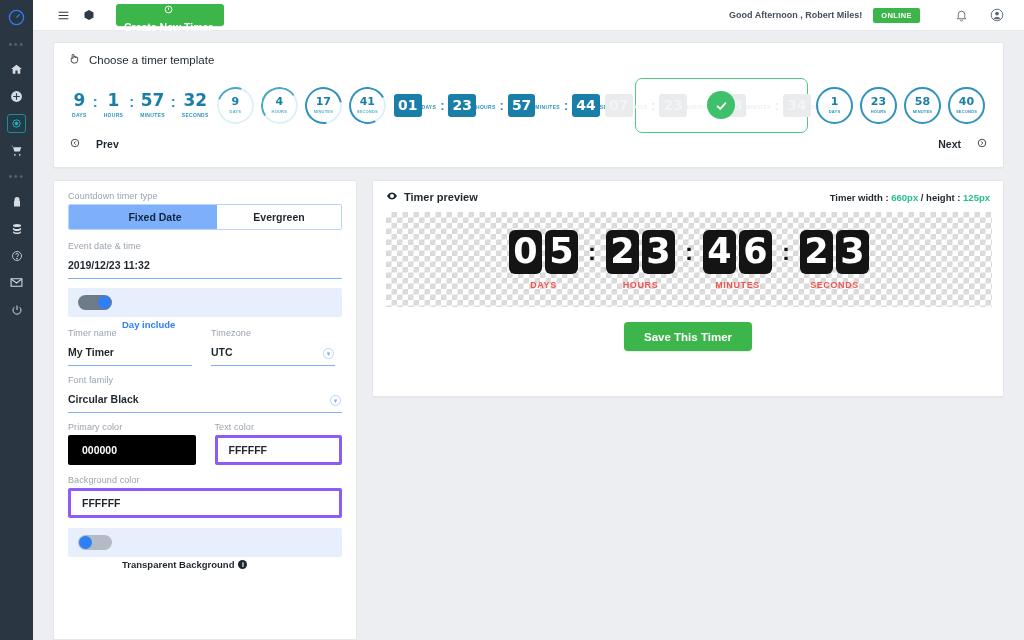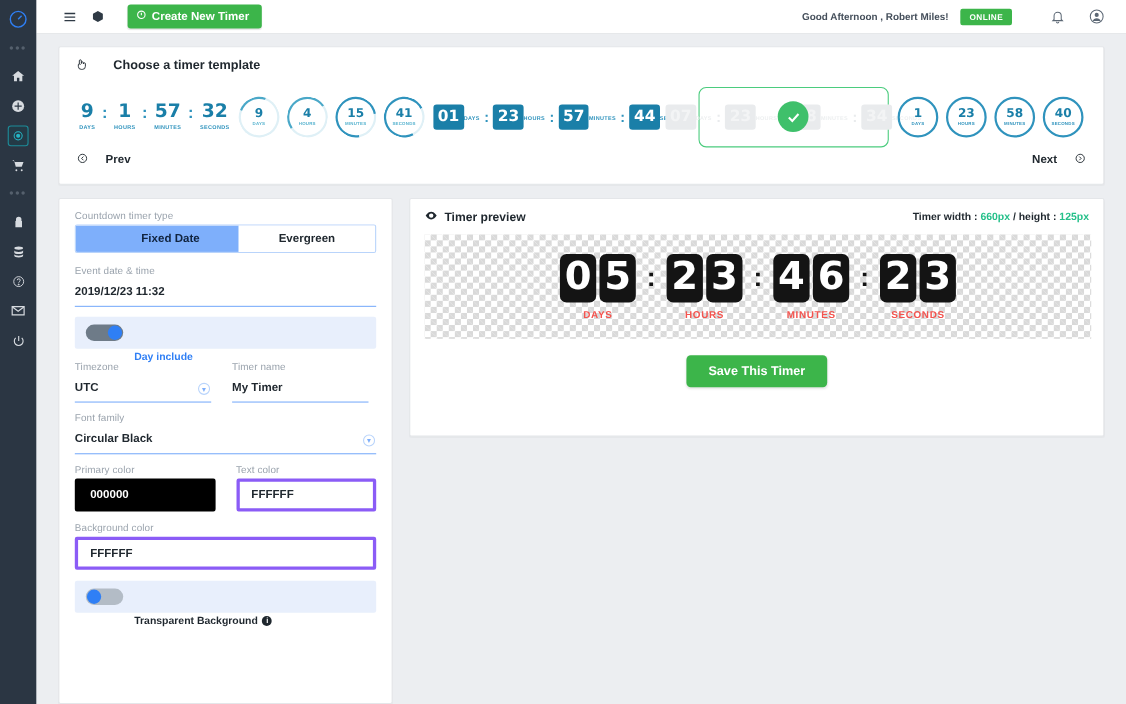--- a/index.html
+++ b/index.html
@@ -70,20 +70,21 @@
     border: none;
     border-radius: 3px;
     height: 22px;
     padding: 0 11px 0 8px;
     font-size: 10.5px;
     font-weight: bold;
     display: flex; align-items: center; gap: 5px;
     cursor: pointer;
     font-family: "Liberation Sans", sans-serif;
     box-shadow: 0 1px 1px rgba(0,0,0,.10);
+    flex-direction: column;
   }
   .tb-right {
     margin-left: auto;
     display: flex; align-items: center; gap: 0px;
     padding-right: 14px;
   }
   .greet {
     font-size: 9px; color: #454f5b; font-weight: bold;
     margin-right: 11px; white-space: nowrap;
   }
@@ -107,22 +108,22 @@
   .card {
     background: #fff;
     border: 1px solid #e4e6e9;
     border-radius: 2px;
     box-shadow: 0 1px 1px rgba(0,0,0,.03);
   }
 
   
   .tpl-card { width: 951px; height: 126px; padding: 10px 14px 0 14px; position: relative; }
   .tpl-title {
-    display: flex; align-items: center; gap: 24px;
-    font-size: 11.5px; font-weight: bold; color: #1f272e;
+    display: flex; align-items: flex-end; gap: 10px;
+    font-size: 11.5px; font-weight: normal; color: #1f272e;
   }
   .tpl-row {
     display: flex; align-items: center;
     margin-top: 10px;
     height: 58px;
     padding: 0 4px;
     justify-content: space-between;
   }
   .tpl-item { display: flex; align-items: center; justify-content: center; position: relative; }
 
@@ -474,21 +475,21 @@
               <div class="cnum">9</div>
               <div class="clbl">DAYS</div>
             </div>
             <div class="circ">
               <div class="ring" style="border:2px solid #dff0f6;border-top-color:#4aa8c8;border-left-color:#4aa8c8;transform:rotate(10deg)"></div>
               <div class="cnum">4</div>
               <div class="clbl">HOURS</div>
             </div>
             <div class="circ">
               <div class="ring" style="border:2px solid #dff0f6;border-top-color:#2f93bd;border-left-color:#2f93bd;border-bottom-color:#2f93bd;transform:rotate(35deg)"></div>
-              <div class="cnum">15</div>
+              <div class="cnum">17</div>
               <div class="clbl">MINUTES</div>
             </div>
             <div class="circ">
               <div class="ring" style="border:2px solid #2f93bd;border-right-color:#dff0f6;transform:rotate(18deg)"></div>
               <div class="cnum">41</div>
               <div class="clbl">SECONDS</div>
             </div>
           </div>
         </div>
 
@@ -611,27 +612,27 @@
 
         <div class="toggle-row">
           <div class="tgl on">
               <div class="knob"></div>
             </div>
           <div class="tgl-label">Day include</div>
         </div>
 
         <div class="row2">
           <div class="field half">
+            <div class="fld-label">Timer name</div>
+            <input class="underline-input" value="My Timer" style="">
+          </div>
+          <div class="field half">
             <div class="fld-label">Timezone</div>
             <input class="underline-input" value="UTC" style="">
             <div class="sel-caret">▾</div>
-          </div>
-          <div class="field half">
-            <div class="fld-label">Timer name</div>
-            <input class="underline-input" value="My Timer" style="">
           </div>
         </div>
 
 
         <div class="field">
           <div class="fld-label">Font family</div>
           <input class="underline-input" value="Circular Black" style="">
           <div class="sel-caret">▾</div>
         </div>
 

